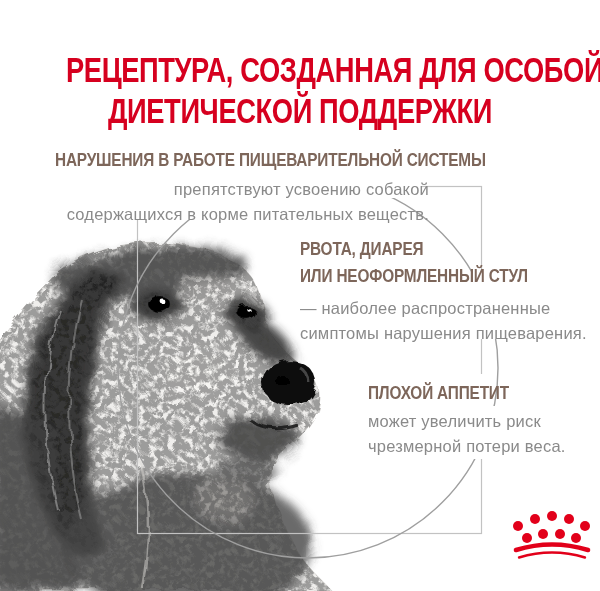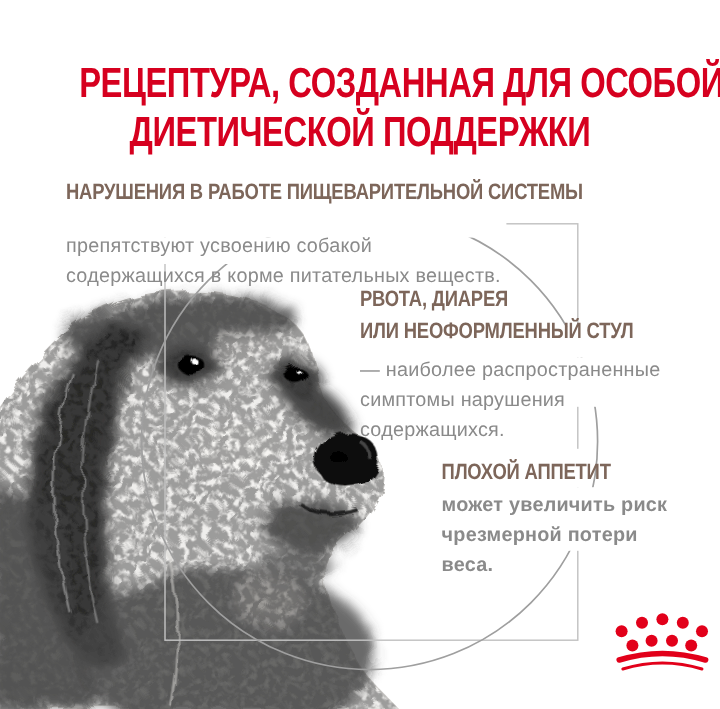--- a/index.html
+++ b/index.html
@@ -18,28 +18,28 @@
   }
   
   .note{position:absolute;z-index:3;}
   .note-head{
     color:#7d665a;font-weight:bold;font-size:18.5px;line-height:27px;
     white-space:nowrap;transform:scaleX(.83);transform-origin:0 50%;
     letter-spacing:-.2px;
   }
   .note-body{
     color:#8a8a8a;font-size:16.5px;line-height:25px;letter-spacing:.2px;
-    margin-top:20px;
+    margin-top:4px;
   }
-  .note1{left:55px;top:146px;}
+  .note1{left:55px;top:146px;text-align:right;}
   .note1 .note-body{width:374px;}
   .note2{left:300px;top:235px;}
   .note2 .note-body{width:294px;margin-top:7px;}
   .note3{left:368px;top:379px;}
-  .note3 .note-body{width:206px;margin-top:3px;font-weight:bold;}
+  .note3 .note-body{width:206px;margin-top:3px;}
   
   .layer{position:absolute;left:0;top:0;width:600px;height:591px;}
   .dog-layer{z-index:1;}
   .deco-layer{z-index:2;}
   .logo{position:absolute;left:506px;top:508px;width:88px;height:56px;z-index:4;}
 </style>
 </head>
 <body>
 
 <div class="stage">
@@ -130,21 +130,21 @@
   </h1>
 
   <div class="note note1">
     <div class="note-head">НАРУШЕНИЯ В РАБОТЕ ПИЩЕВАРИТЕЛЬНОЙ СИСТЕМЫ</div>
     <div class="note-body">препятствуют усвоению собакой содержащихся в корме питательных веществ.</div>
   </div>
 
   <div class="note note2">
     <div class="note-head">РВОТА, ДИАРЕЯ</div>
     <div class="note-head">ИЛИ НЕОФОРМЛЕННЫЙ СТУЛ</div>
-    <div class="note-body">— наиболее распространенные симптомы нарушения содержащихся.</div>
+    <div class="note-body">— наиболее распространенные симптомы нарушения пищеварения.</div>
   </div>
 
   <div class="note note3">
     <div class="note-head">ПЛОХОЙ АППЕТИТ</div>
     <div class="note-body">может увеличить риск чрезмерной потери веса.</div>
   </div>
 
   <svg class="logo" viewBox="0 0 88 56" aria-hidden="true">
     <g fill="#e2001a">
       <circle cx="12" cy="18" r="5"></circle>

